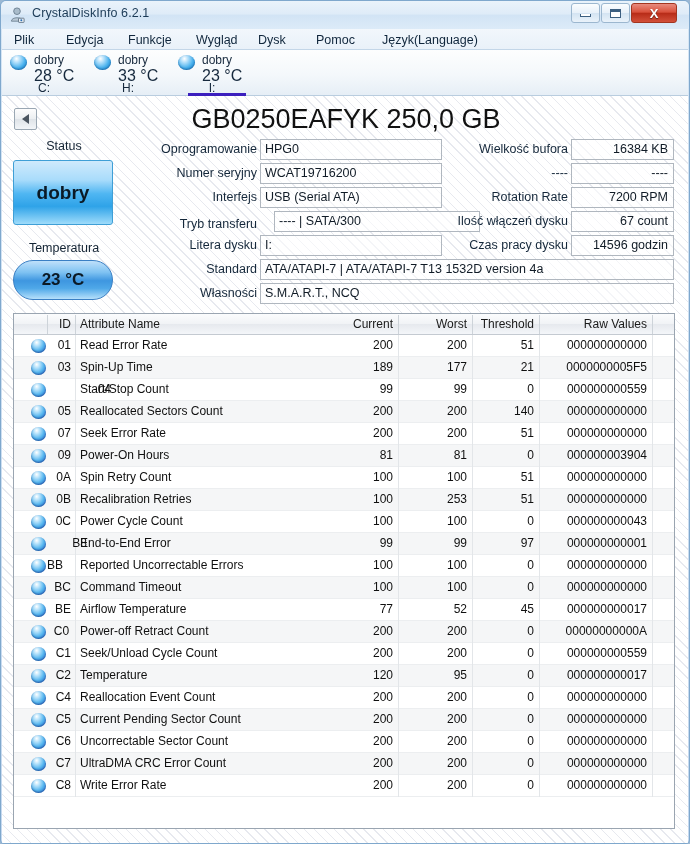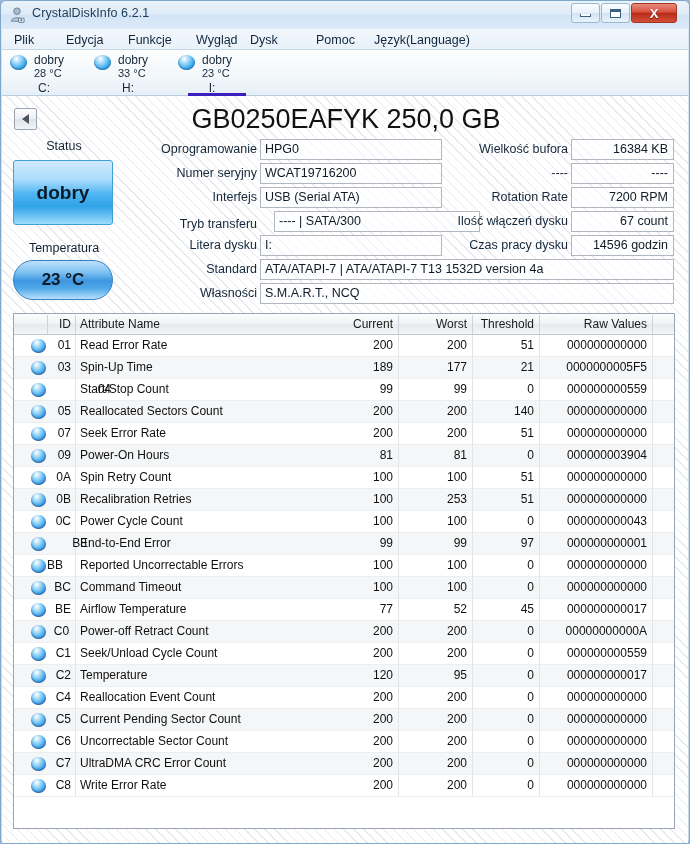--- a/index.html
+++ b/index.html
@@ -99,21 +99,21 @@
     border-radius: 50%;
     background: radial-gradient(ellipse at 38% 25%, #ffffff 0%, #b9e2fb 22%, #49b2ee 58%, #1879c4 100%);
     box-shadow: inset 0 -1px 2px rgba(0,60,120,.5);
   }
   .disk-state {
     position: absolute; left: 32px; top: 3px;
     font-size: 12px; color: #16293d; white-space: nowrap;
   }
   .disk-temp {
     position: absolute; left: 32px; top: 17px;
-    font-size: 11px; color: #16293d; white-space: nowrap;
+    font-size: 16px; color: #16293d; white-space: nowrap;
   }
   .disk-letter {
     position: absolute; left: 0; right: 0; top: 31px;
     text-align: center;
     font-size: 12px; color: #16293d;
   }
   .disk-tab.selected .underline {
     position: absolute; left: 18px; right: 8px; bottom: 0;
     height: 3px; background: #3b1fbe;
   }
@@ -280,23 +280,23 @@
     <div class="capbtn" id="btn-close">
       <div class="capglyph">X</div>
     </div>
   </div>
 
   <div id="menubar">
       <div class="menu-item" style="left: 8px;">Plik</div>
       <div class="menu-item" style="left: 60px;">Edycja</div>
       <div class="menu-item" style="left: 122px;">Funkcje</div>
       <div class="menu-item" style="left: 190px;">Wygląd</div>
-      <div class="menu-item" style="left: 244px;">Dysk</div>
+      <div class="menu-item" style="left: 252px;">Dysk</div>
       <div class="menu-item" style="left: 310px;">Pomoc</div>
-      <div class="menu-item" style="left: 368px;">Język(Language)</div>
+      <div class="menu-item" style="left: 376px;">Język(Language)</div>
     </div>
 
   <div id="diskbar">
       <div class="disk-tab" style="left: 0px; width: 84px;">
         <div class="disk-led"></div>
         <div class="disk-state">dobry</div>
         <div class="disk-temp">28 °C</div>
         <div class="disk-letter">C:</div>
       </div>
       <div class="disk-tab" style="left: 84px; width: 84px;">

